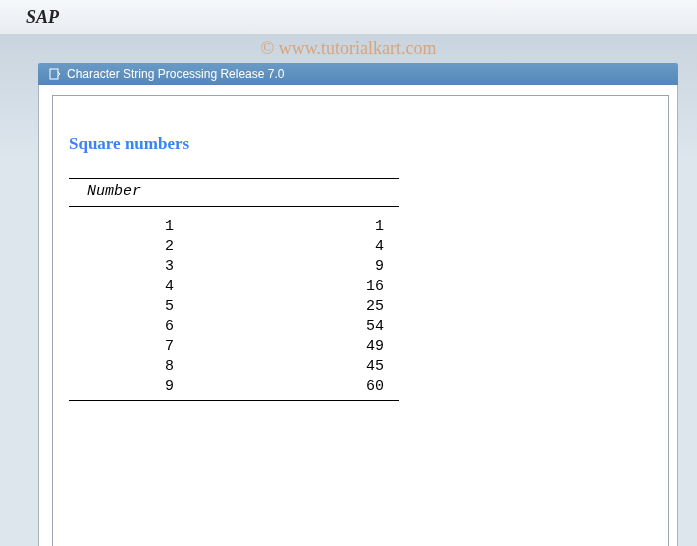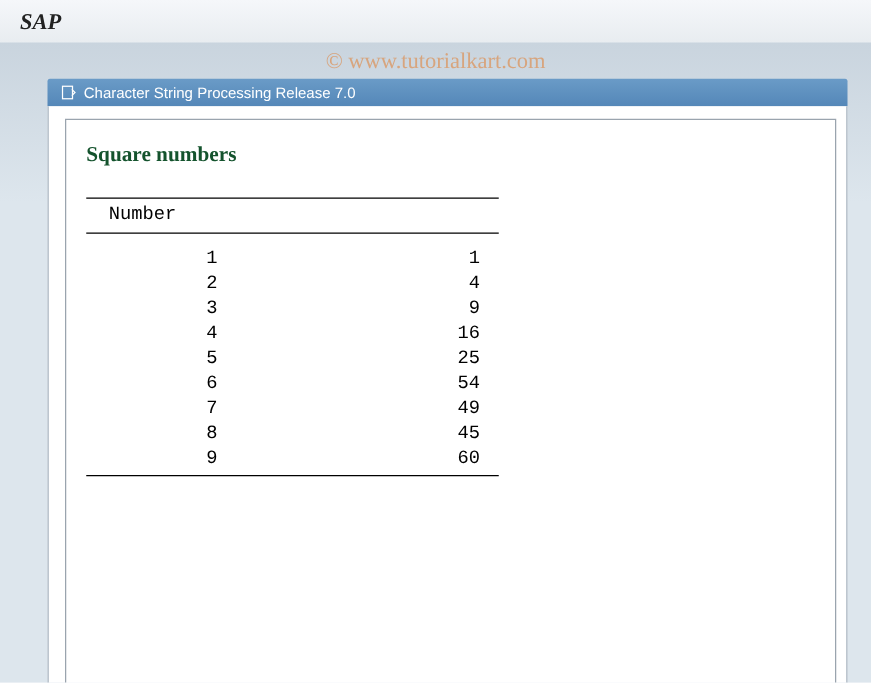--- a/index.html
+++ b/index.html
@@ -12,21 +12,21 @@
       height: 546px;
       background: #dde6ed;
       font-family: Arial, sans-serif;
       position: relative;
       overflow: hidden;
     }
     .top-bar {
       height: 36px;
       background: linear-gradient(#f5f7fa, #e8ecf0);
       border-bottom: 1px solid #c0c8d0;
-      padding: 7px 16px;
+      padding: 7px 26px;
     }
     .top-bar .logo {
       font-family: "Times New Roman", serif;
       font-style: italic;
       font-weight: bold;
       font-size: 18px;
       color: #222;
     }
     .main-area {
       position: absolute;
@@ -89,37 +89,39 @@
       border: 1px solid #9aa4ae;
       padding: 18px 16px 40px 16px;
       height: 100%;
       background: #fff;
       overflow: hidden;
     }
     .heading {
       font-family: "Times New Roman", serif;
       font-weight: bold;
       font-size: 17px;
-      color: #14532d;
+      color: #3b82f6;
       margin-bottom: 24px;
+      margin-top: 20px;
     }
     .data-table {
       font-family: "Courier New", monospace;
       font-size: 15px;
       color: #000;
       width: 330px;
     }
     .data-table hr {
       border: none;
       border-top: 1px solid #000;
       margin: 0;
     }
     .table-header {
       display: flex;
       padding: 4px 0 6px 0;
+      font-style: italic;
     }
     .table-header .col1 {
       width: 125px;
       text-align: left;
       padding-left: 18px;
     }
     .table-header .col2 {
       width: 190px;
       text-align: left;
       padding-left: 18px;

